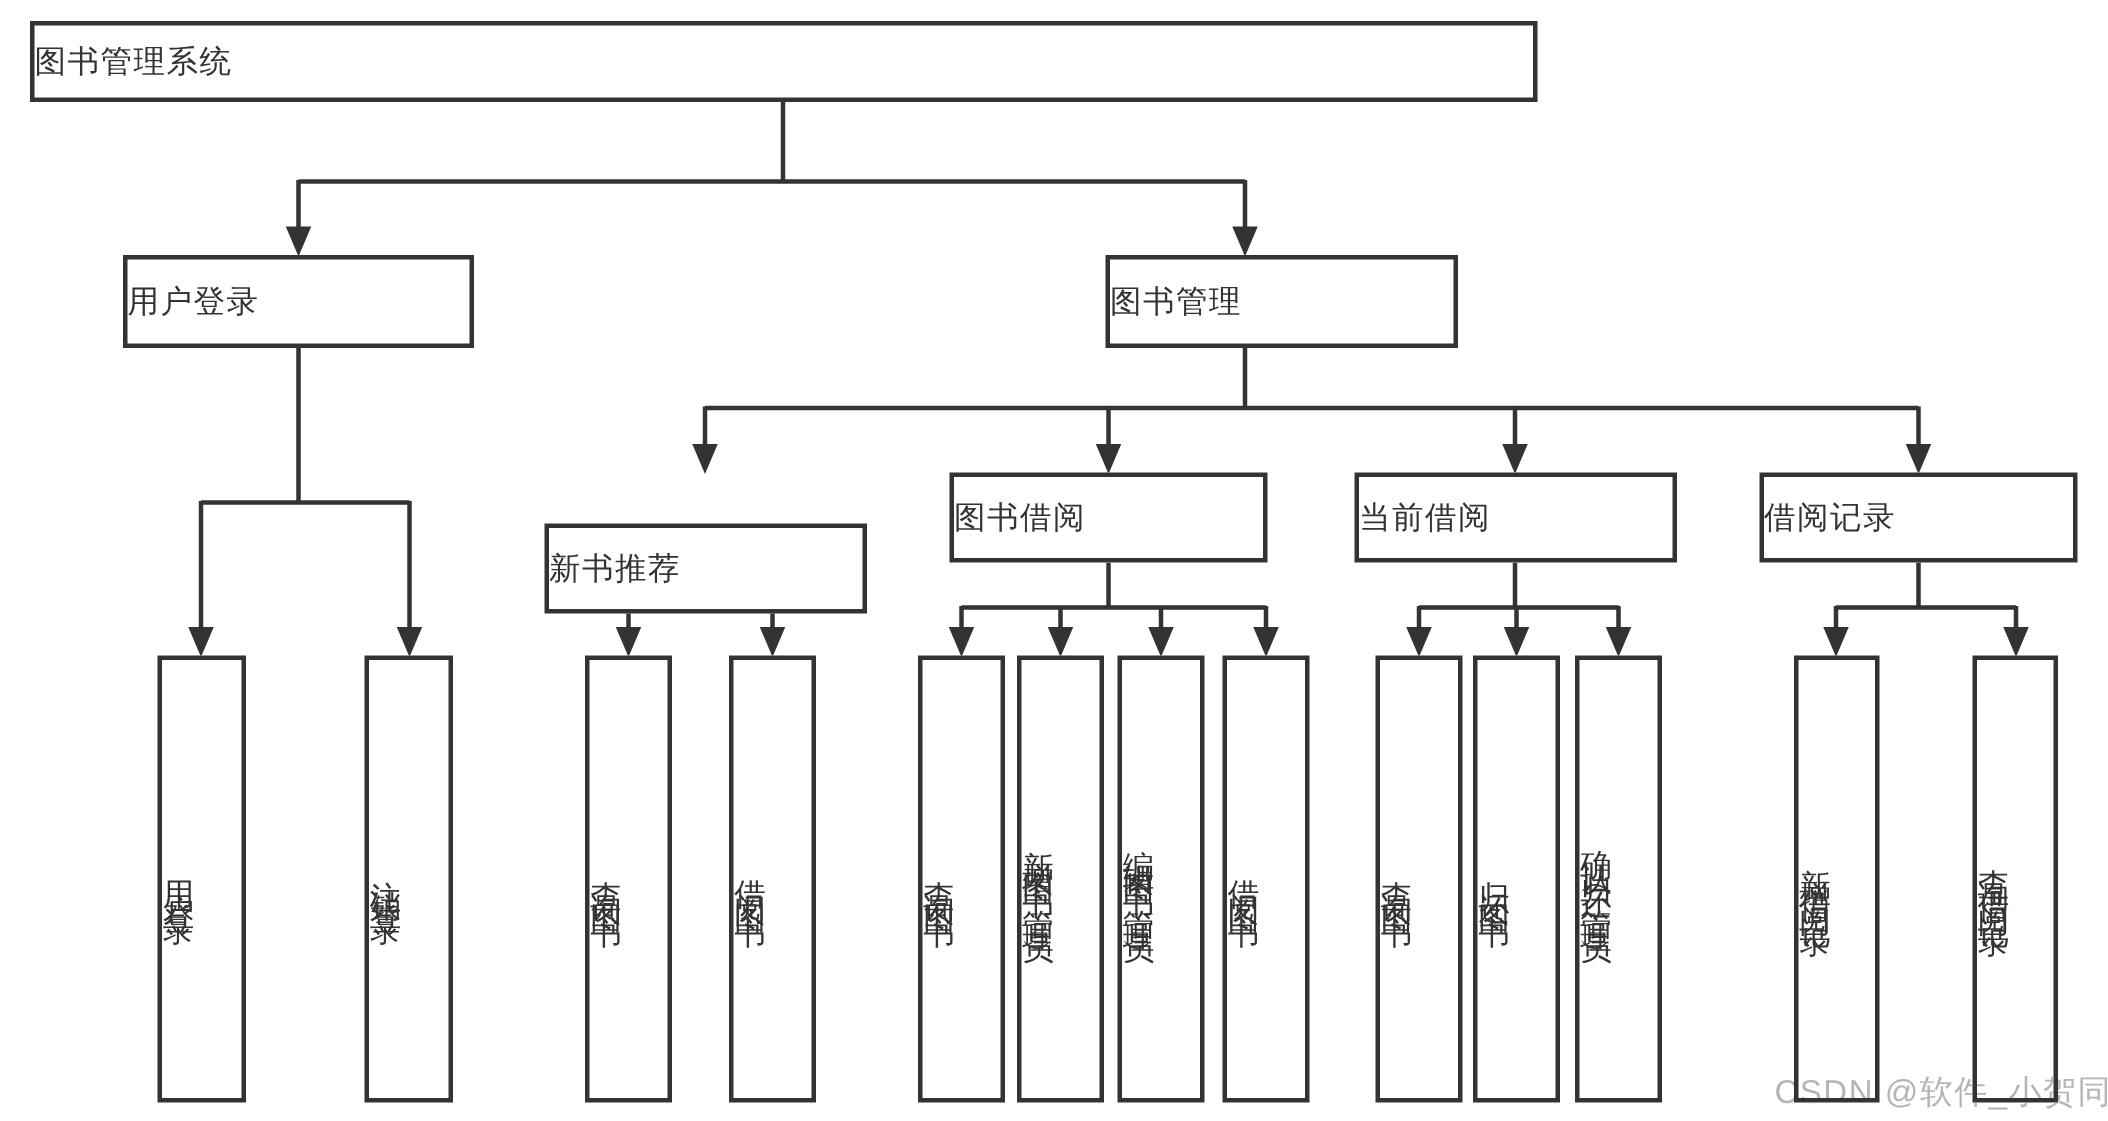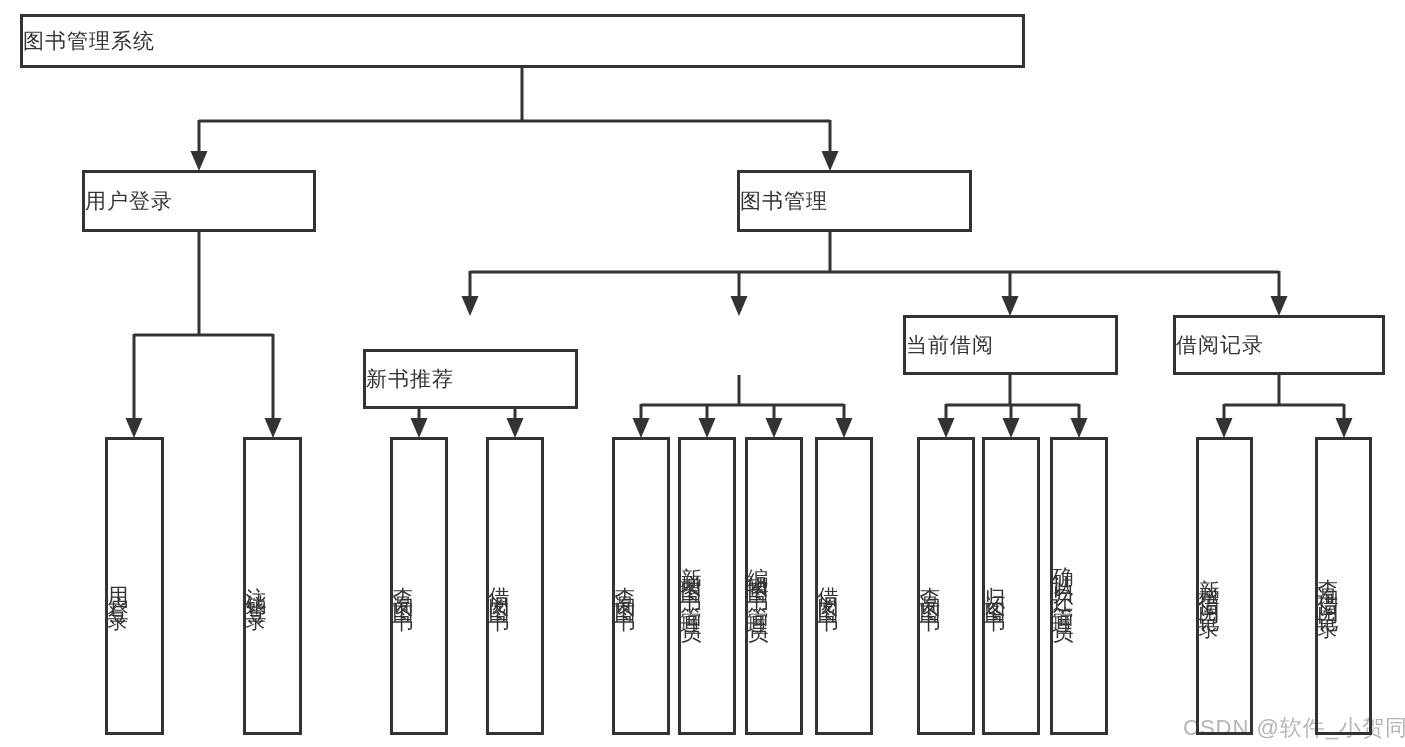--- a/index.html
+++ b/index.html
@@ -130,20 +130,23 @@
   <div class="node" style="left:82px;top:170px;width:234px;height:62px;">
     <span>用户登录</span>
   </div>
   <div class="node" style="left:712px;top:170px;width:235px;height:62px;margin-left:25px;">
     <span>图书管理</span>
   </div>
 
   <div class="node" style="left:363px;top:315px;width:215px;height:60px;margin-top:34px;">
     <span>新书推荐</span>
   </div>
+  <div class="node" style="left:633px;top:315px;width:212px;height:60px;">
+    <span>图书借阅</span>
+  </div>
   <div class="node" style="left:903px;top:315px;width:215px;height:60px;">
     <span>当前借阅</span>
   </div>
   <div class="node" style="left:1173px;top:315px;width:212px;height:60px;">
     <span>借阅记录</span>
   </div>
 
   <div class="node leaf" style="left:105px;top:437px;width:59px;height:298px;">
     <span class="lbl-v">用户登录</span>
   </div>

